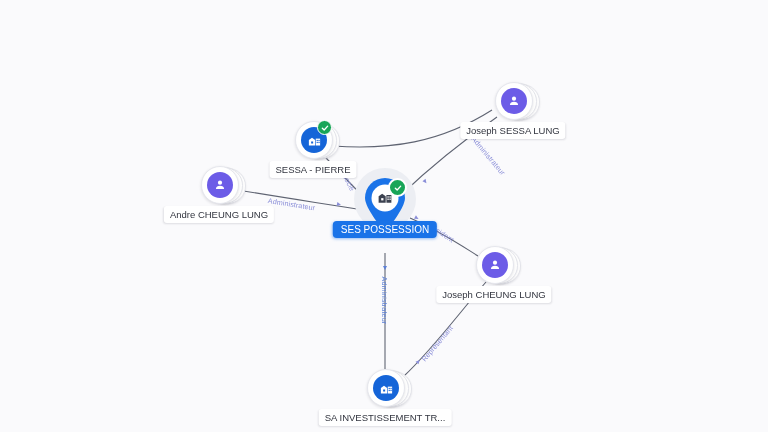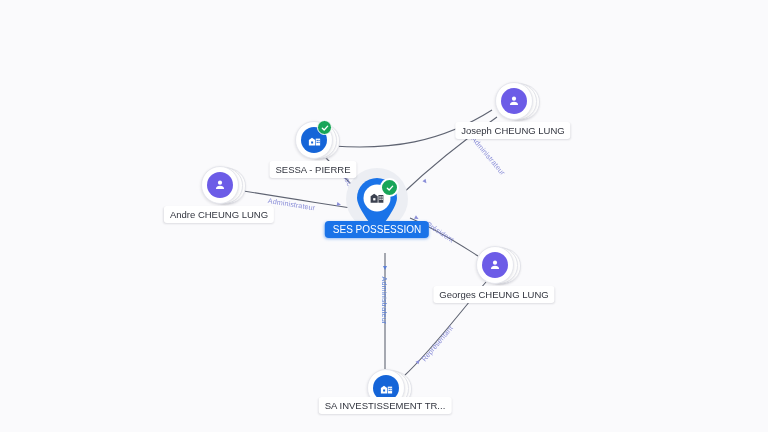--- a/index.html
+++ b/index.html
@@ -169,21 +169,21 @@
       <div class="edge-label" style="left: 473px; top: 133px; transform: rotate(50deg);">Administrateur</div>
       <div class="edge-arrow" style="left: 424px; top: 178px; transform: rotate(52deg);"></div>
       <div class="edge-label" style="left: 427px; top: 219px; transform: rotate(33deg);">Président</div>
       <div class="edge-arrow" style="left: 415px; top: 215px; transform: rotate(28deg);"></div>
       <div class="edge-label blue" style="left: 384px; top: 272px; transform: rotate(90deg);">Administrateur</div>
       <div class="edge-arrow blue" style="left: 385px; top: 264px; transform: rotate(90deg);"></div>
       <div class="edge-label" style="left: 423px; top: 356px; transform: rotate(-50deg);">Représentant</div>
       <div class="edge-arrow" style="left: 417px; top: 361px; transform: rotate(-48deg);"></div>
     </div>
   <div id="nodes-layer">
-      <div class="node" style="left: 377px; top: 212px; text-align: center;">
+      <div class="node" style="left: 385px; top: 212px; text-align: center;">
         <div class="node-visual" style="width: 46px; height: 56px; margin-top: -14px;">
           <div class="pin-halo"></div>
           <svg class="pin" viewBox="0 0 46 56">
             <path d="M23 55 C23 55 3 32 3 21 A20 20 0 0 1 43 21 C43 32 23 55 23 55 Z" fill="#1a73e8"></path>
             <circle cx="23" cy="21" r="13.5" fill="#ffffff"></circle>
           </svg>
           <div class="pin-icon"><svg width="17" height="17" viewBox="0 0 24 24" fill="#3c4250">
               <path d="M3 20V11l5-3.6L13 11v9z"></path>
               <path d="M14 20V9h7v11z"></path>
               <rect x="15.4" y="11" width="1.9" height="1.9" fill="#fff"></rect>
@@ -245,53 +245,53 @@
           <div class="stack" style="width:34px;height:34px;left:9px;top:2px;z-index:1;"></div>
           <div class="stack" style="width:35px;height:35px;left:5px;top:1px;z-index:2;"></div>
           <div class="circle-node">
             <div class="inner-disc person">
               <svg width="14" height="14" viewBox="0 0 24 24" fill="#fff">
                 <circle cx="12" cy="8" r="3.6"></circle>
                 <path d="M5 19c0-3.6 3.2-5.6 7-5.6s7 2 7 5.6z"></path>
               </svg>
             </div>
           </div>
-          <div class="node-label" style="top: 40px;">Joseph CHEUNG LUNG</div>
+          <div class="node-label" style="top: 40px;">Joseph SESSA LUNG</div>
         </div>
       </div>
       <div class="node" style="left: 494px; top: 264px;">
         <div class="node-visual" style="width: 36px; height: 36px;">
           <div class="stack" style="width:34px;height:34px;left:9px;top:2px;z-index:1;"></div>
           <div class="stack" style="width:35px;height:35px;left:5px;top:1px;z-index:2;"></div>
           <div class="circle-node">
             <div class="inner-disc person">
               <svg width="14" height="14" viewBox="0 0 24 24" fill="#fff">
                 <circle cx="12" cy="8" r="3.6"></circle>
                 <path d="M5 19c0-3.6 3.2-5.6 7-5.6s7 2 7 5.6z"></path>
               </svg>
             </div>
           </div>
-          <div class="node-label" style="top: 40px;">Georges CHEUNG LUNG</div>
+          <div class="node-label" style="top: 40px;">Joseph CHEUNG LUNG</div>
         </div>
       </div>
       <div class="node" style="left: 385px; top: 387px;">
         <div class="node-visual" style="width: 36px; height: 36px;">
           <div class="stack" style="width:34px;height:34px;left:9px;top:2px;z-index:1;"></div>
           <div class="stack" style="width:35px;height:35px;left:5px;top:1px;z-index:2;"></div>
           <div class="circle-node">
             <div class="inner-disc company">
               <svg width="15" height="15" viewBox="0 0 24 24" fill="#fff">
                 <path d="M3 20V11l5-3.6L13 11v9z"></path>
                 <path d="M14 20V9h7v11z"></path>
                 <rect x="15.4" y="11" width="1.9" height="1.9" fill="#1565d8"></rect>
                 <rect x="18.3" y="11" width="1.9" height="1.9" fill="#1565d8"></rect>
                 <rect x="15.4" y="14.2" width="1.9" height="1.9" fill="#1565d8"></rect>
                 <rect x="18.3" y="14.2" width="1.9" height="1.9" fill="#1565d8"></rect>
                 <rect x="6.6" y="13.6" width="3.2" height="3.2" fill="#1565d8"></rect>
               </svg>
             </div>
           </div>
-          <div class="node-label" style="top: 28px;">SA INVESTISSEMENT TR...</div>
+          <div class="node-label" style="top: 40px;">SA INVESTISSEMENT TR...</div>
         </div>
       </div>
     </div>
 
 </div>
 
 </body></html>

